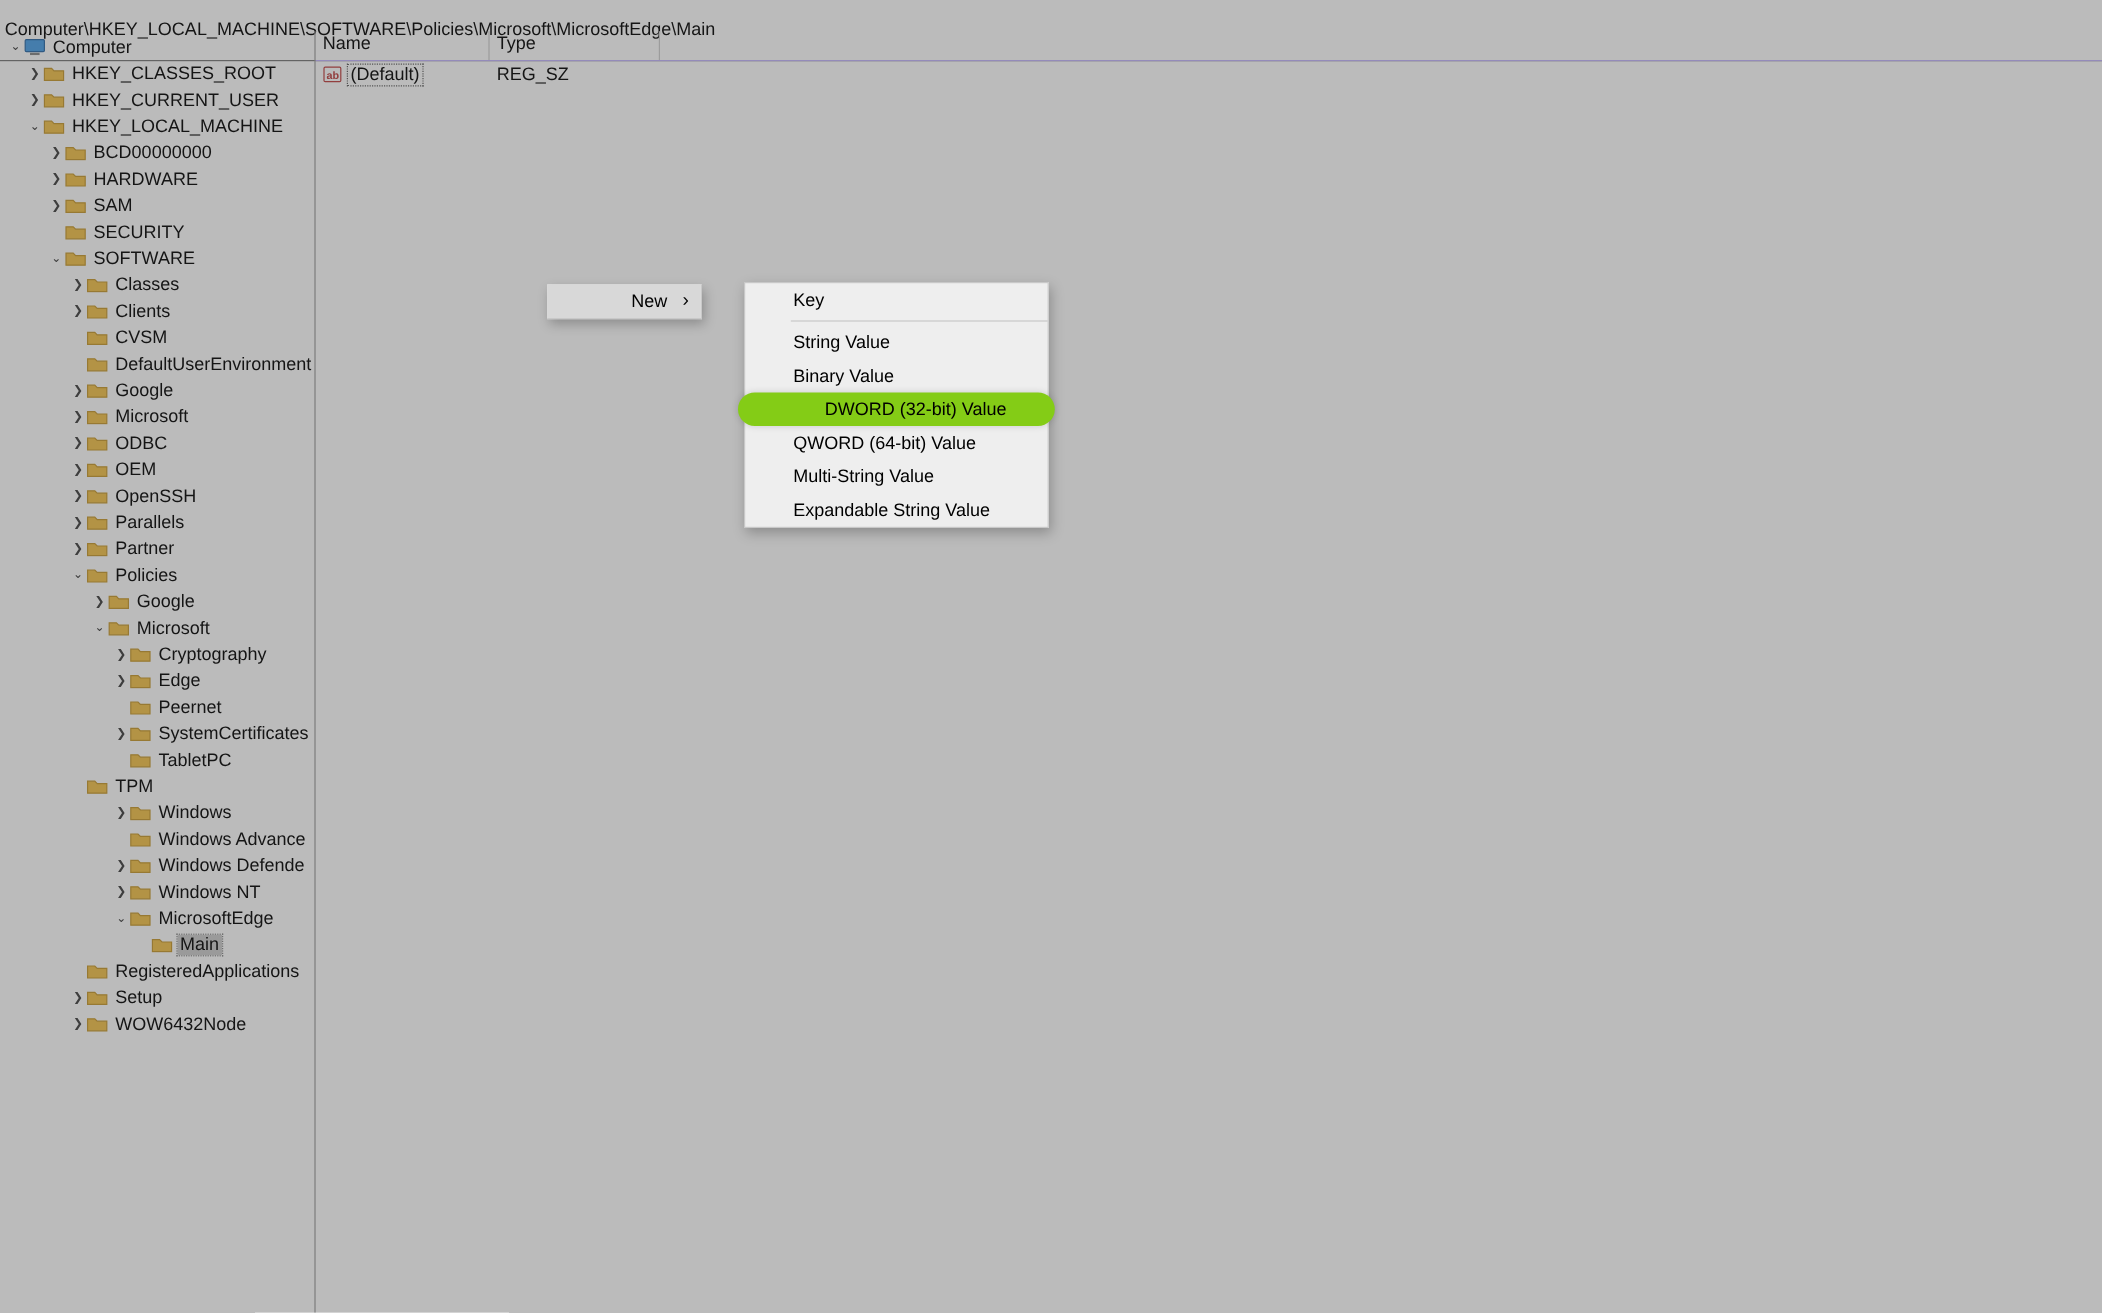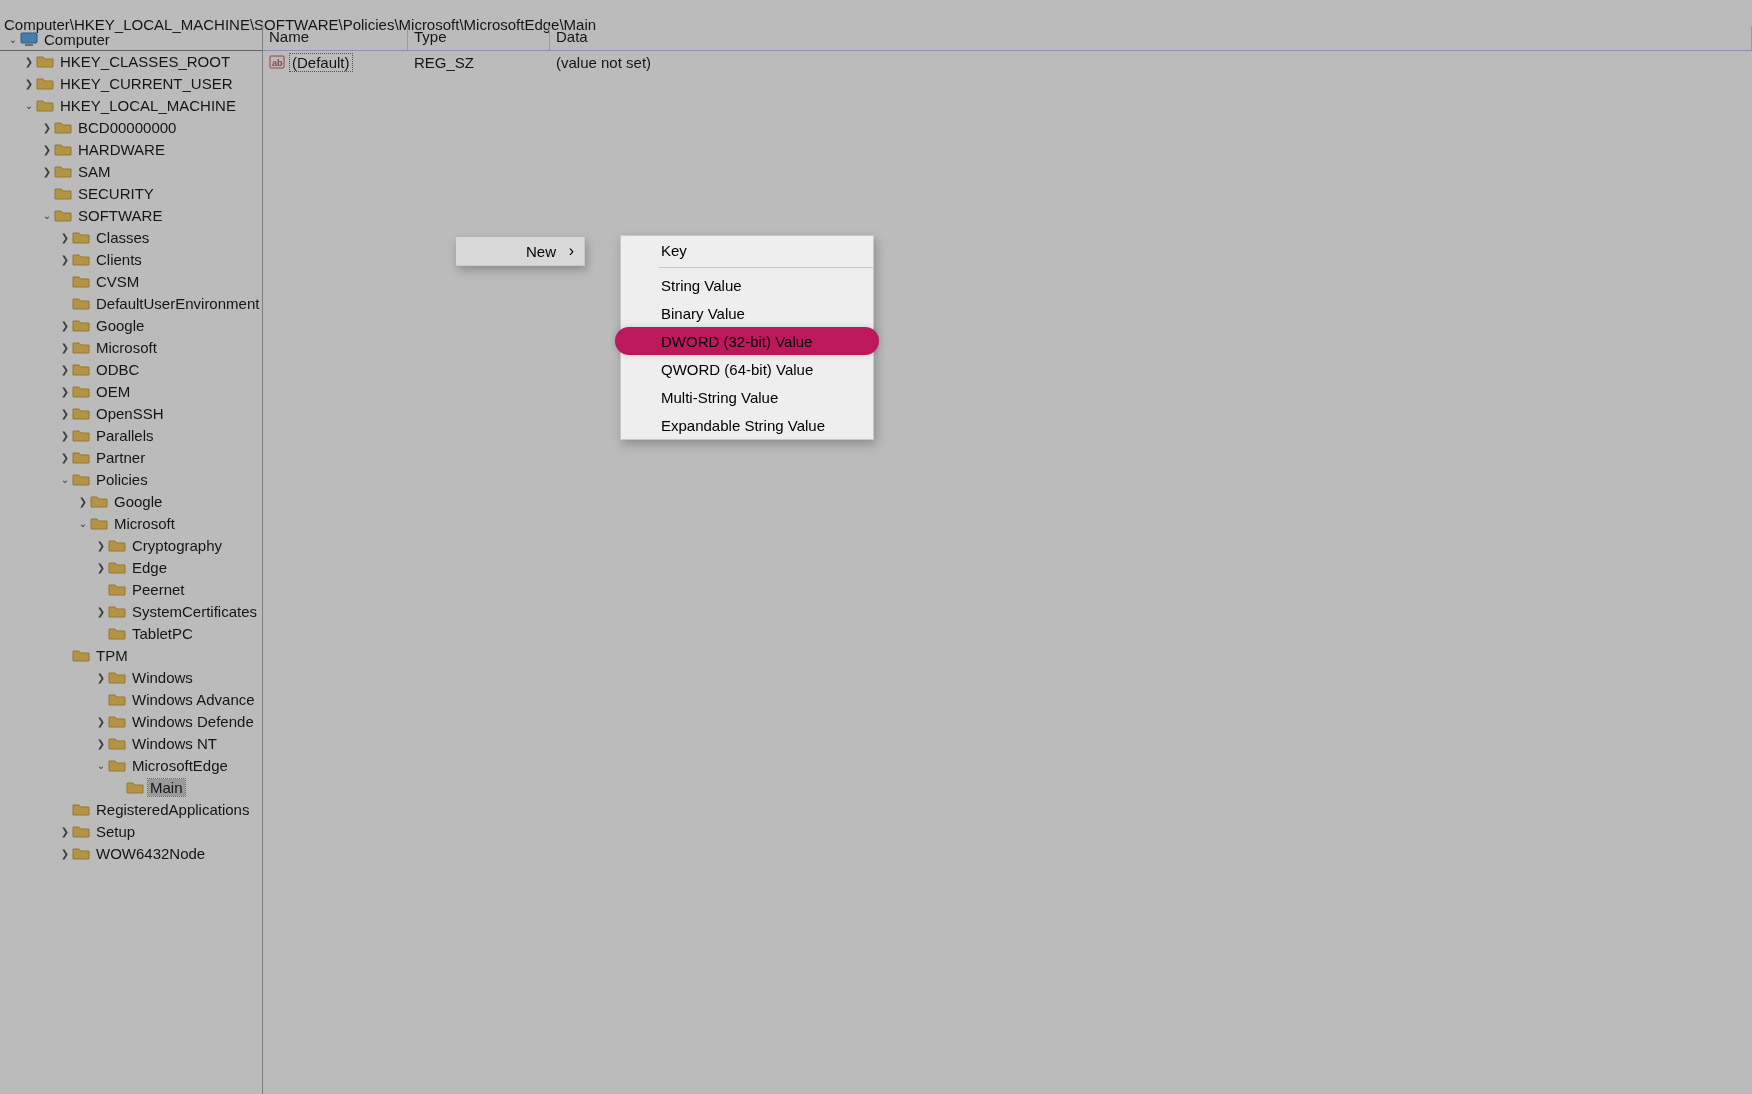--- a/index.html
+++ b/index.html
@@ -148,25 +148,26 @@
   }
   .ctx-item.hover {
     background: #d8d8d8;
   }
   .ctx-sep {
     height: 1px;
     background: #c8c8c8;
     margin: 3px 0 3px 38px;
   }
   .ctx-item.highlight {
-    background: #be185d;
+    background: #84cc16;
     border-radius: 14px;
     margin: 0 -6px;
     padding-left: 46px;
     box-shadow: 0 0 6px rgba(0,0,0,0.15);
+    justify-content: center;
   }
   
   .dim {
     position: absolute;
     inset: 0;
     background: rgba(60,60,60,0.35);
     pointer-events: none;
   }
 </style>
 </head>
@@ -453,32 +454,30 @@
         </svg>
       <span class="tree-label">WOW6432Node</span>
     </div>
 
   </div>
 
   <div class="list-panel">
     <div class="list-header">
       <div class="col col-name">Name</div>
       <div class="col col-type">Type</div>
-      <div class="col col-data">Data</div>
     </div>
     <div class="list-row">
       <div class="cell cell-name">
         <svg class="value-icon" viewBox="0 0 16 16">
             <rect x="1" y="2" width="14" height="12" rx="1" fill="#fff" stroke="#c04040"></rect>
             <text x="3" y="12" font-size="9" fill="#c04040" font-weight="bold">ab</text>
           </svg>
         <span class="label-box">(Default)</span>
       </div>
       <div class="cell cell-type">REG_SZ</div>
-      <div class="cell cell-data">(value not set)</div>
     </div>
   </div>
 </div>
 
 <div class="dim"></div>
 
 <div class="ctx-menu ctx1">
   <div class="ctx-item has-sub hover" style="justify-content:flex-end; padding-right:28px; padding-left:14px">
     <span>New</span>
   </div>

